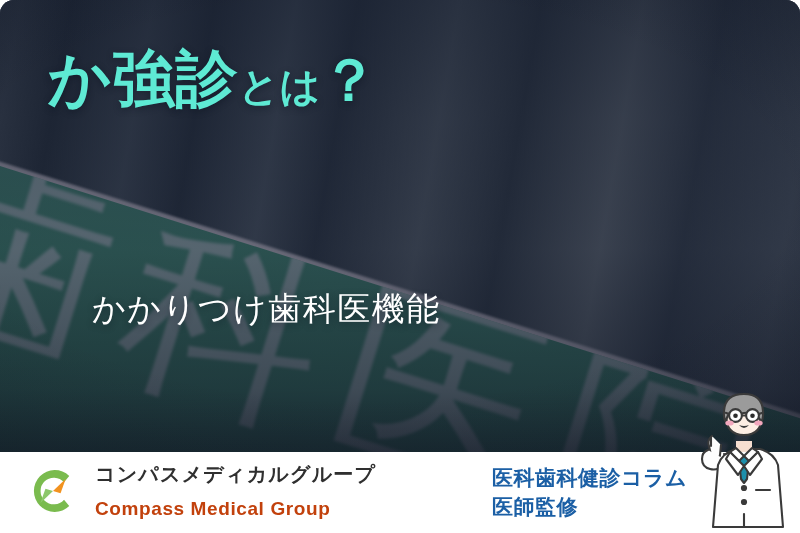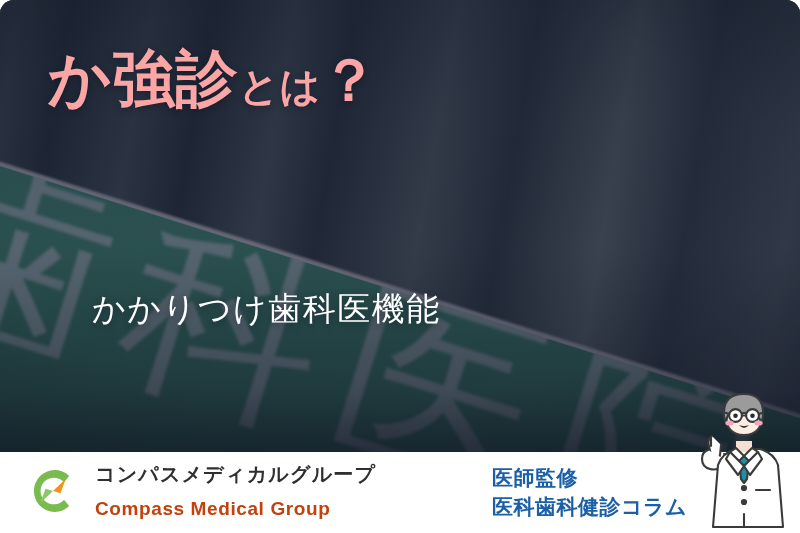--- a/index.html
+++ b/index.html
@@ -121,21 +121,21 @@
   
   #hero-text {
     position: absolute;
     left: 48px; top: 0;
     width: 720px; height: 452px;
   }
 
   #headline {
     position: absolute;
     left: 0; top: 48px;
-    color: #fca5a5;
+    color: #5eead4;
     font-size: 62px;
     font-weight: bold;
     line-height: 1;
     letter-spacing: 1px;
     white-space: nowrap;
     text-shadow: 0 2px 7px rgba(12,18,30,.45);
   }
   #headline .small { font-size: 40px; letter-spacing: 0; }
   #headline .qmark { font-size: 58px; font-weight: bold; }
 
@@ -241,22 +241,22 @@
         <path d="M50 50 L72 29 L63 54 Z" fill="#f2921f"></path>
         <path d="M50 50 L28 71 L37 46 Z" fill="#8cc76a"></path>
       </svg>
       <div id="logo-words">
         <div id="logo-ja">コンパスメディカルグループ</div>
         <div id="logo-en">Compass Medical Group</div>
       </div>
     </div>
 
     <div id="column-label">
+      <div>医科歯科健診コラム</div>
       <div>医師監修</div>
-      <div>医科歯科健診コラム</div>
     </div>
   </div>
 
   <svg id="doctor" viewBox="0 0 108 141">
     <g stroke="#3a3a3a" stroke-width="2.1" stroke-linejoin="round" stroke-linecap="round">
 
       <path d="M22 44 q-4 3 -3.5 8 l2.5 11 q.8 4 4.5 4 q4 0 4.5-4 l1-10" fill="#fdfdfd"></path>
       <path d="M18 58 q-6 2 -6 9 q0 8 8 10 q8 2 12-4 l2-6" fill="#fdfdfd"></path>
       <path d="M34 62 q8 2 12 10 l6 14" fill="#fdfdfd"></path>
 

